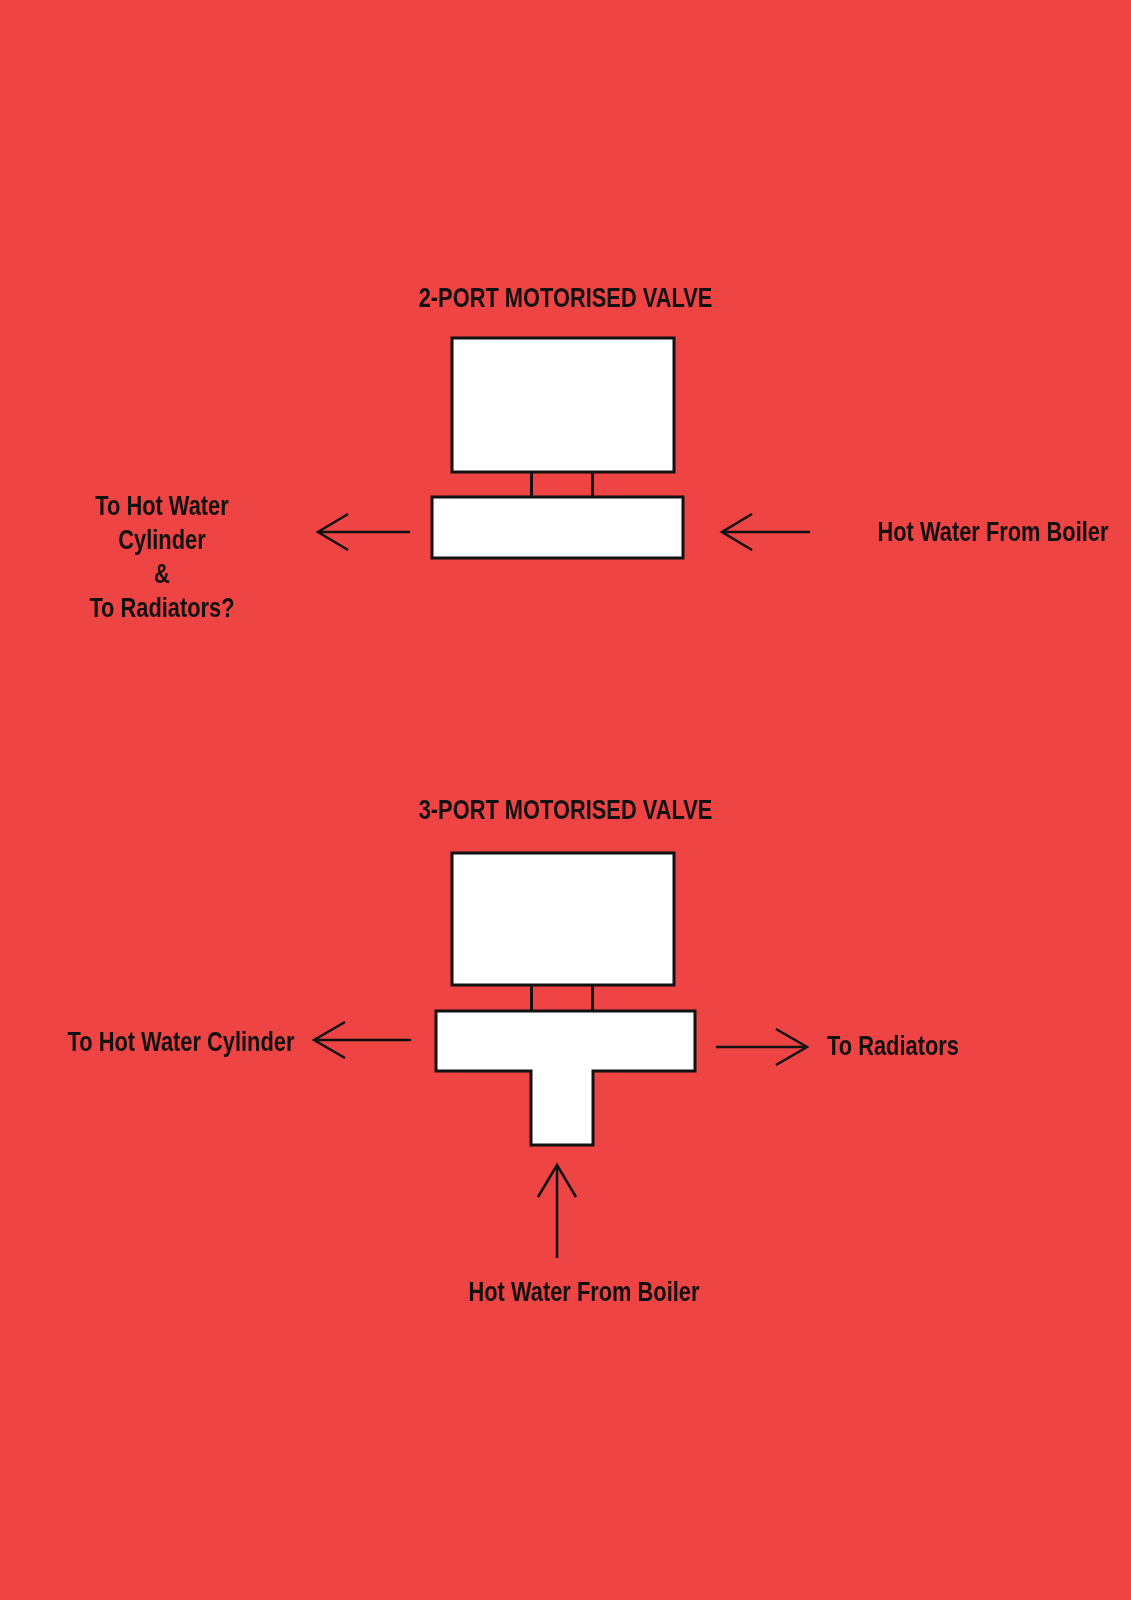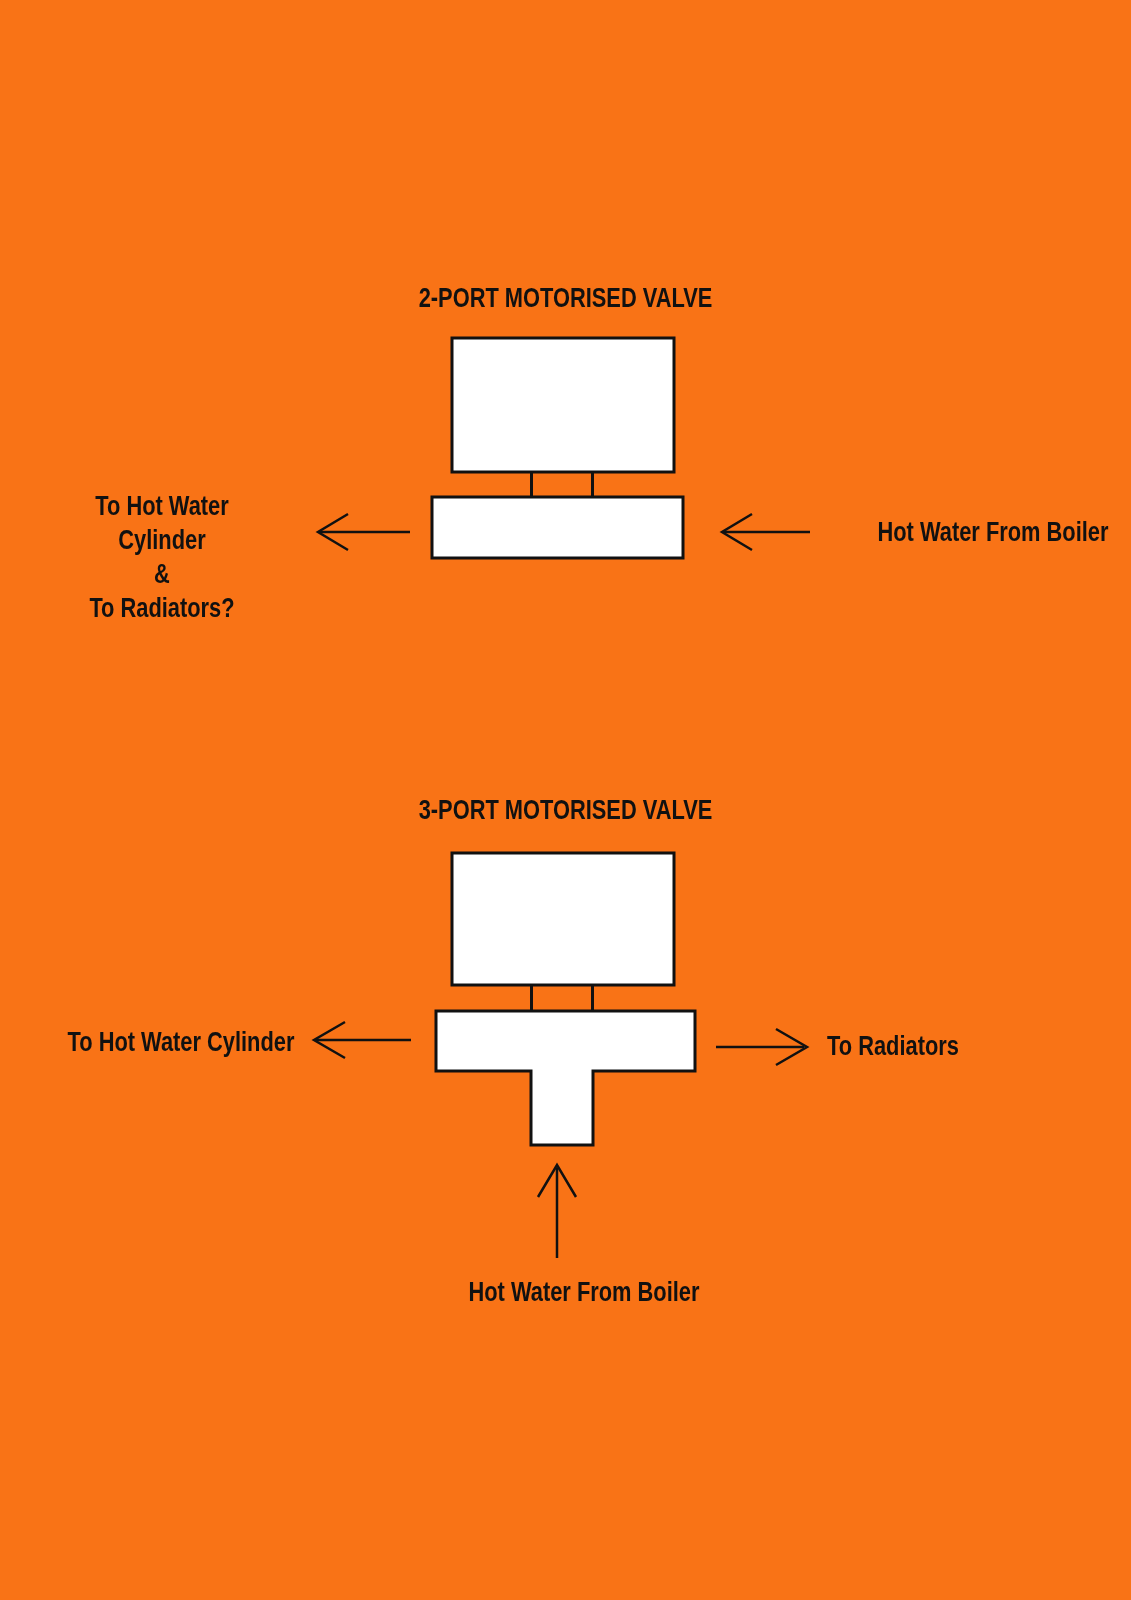--- a/index.html
+++ b/index.html
@@ -4,21 +4,21 @@
 <style>
   html, body {
     margin: 0;
     padding: 0;
     background: #ffffff;
   }
   .page {
     position: relative;
     width: 1131px;
     height: 1600px;
-    background: #f97316;
+    background: #ef4444;
     overflow: hidden;
     font-family: "Liberation Sans", sans-serif;
     color: #111111;
   }
   .diagram-canvas {
     position: absolute;
     left: 0;
     top: 0;
     width: 1131px;
     height: 1600px;

